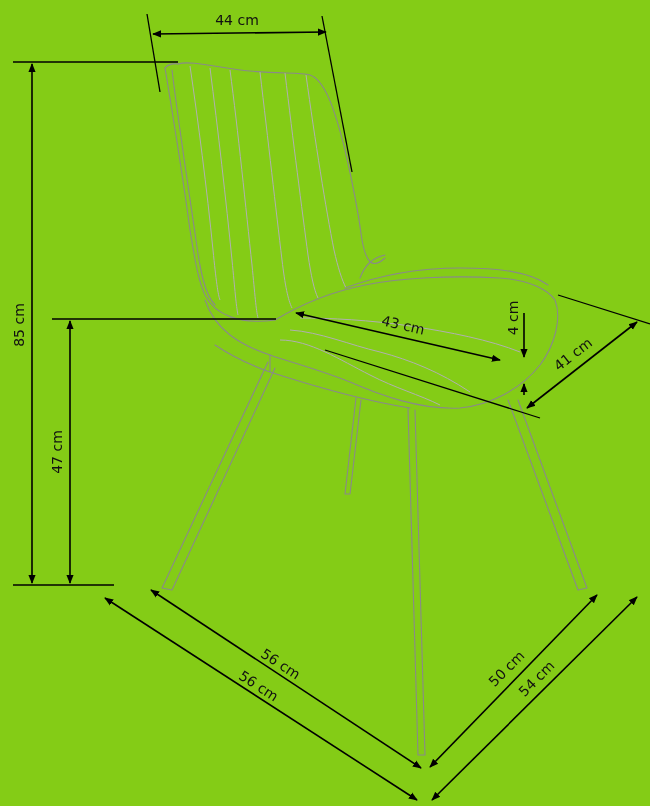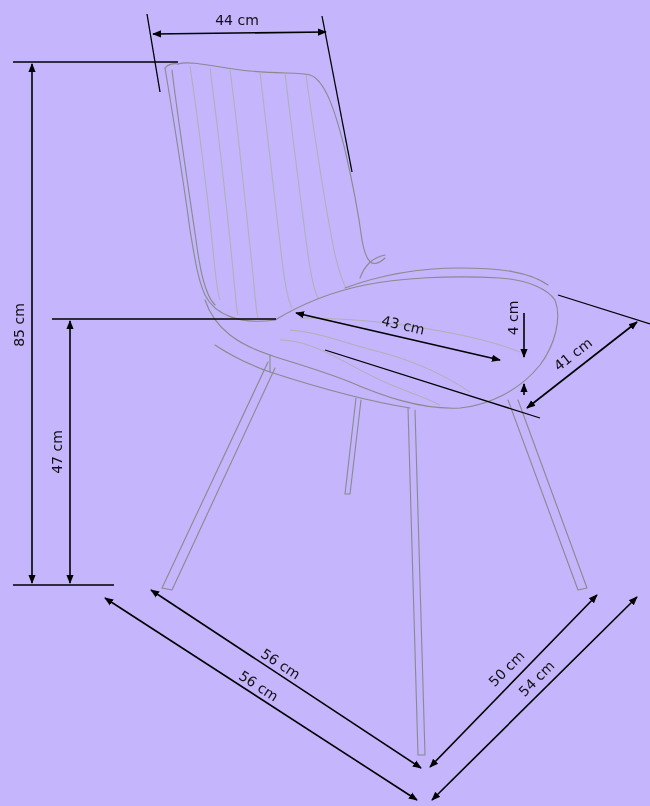--- a/index.html
+++ b/index.html
@@ -1,16 +1,16 @@
 <!DOCTYPE html>
 <html><head>
 <meta charset="utf-8">
 <style>
   html, body { margin: 0; padding: 0; background: #ffffff; }
-  .canvas { position: relative; width: 650px; height: 806px; overflow: hidden; background: #c4b5fd; }
+  .canvas { position: relative; width: 650px; height: 806px; overflow: hidden; background: #84cc16; }
   svg { position: absolute; left: 0; top: 0; }
   .chair { fill: none; stroke: #8a8a8a; stroke-width: 1.1; stroke-linejoin: round; stroke-linecap: round; }
   .chair-light { fill: none; stroke: #b0b0b0; stroke-width: 1; }
   .dim { fill: none; stroke: #000; stroke-width: 1.6; }
   .ext { fill: none; stroke: #000; stroke-width: 1.3; }
   .lbl { font-family: "DejaVu Sans", sans-serif; font-size: 14px; fill: #111; }
 </style>
 </head>
 <body>
 

